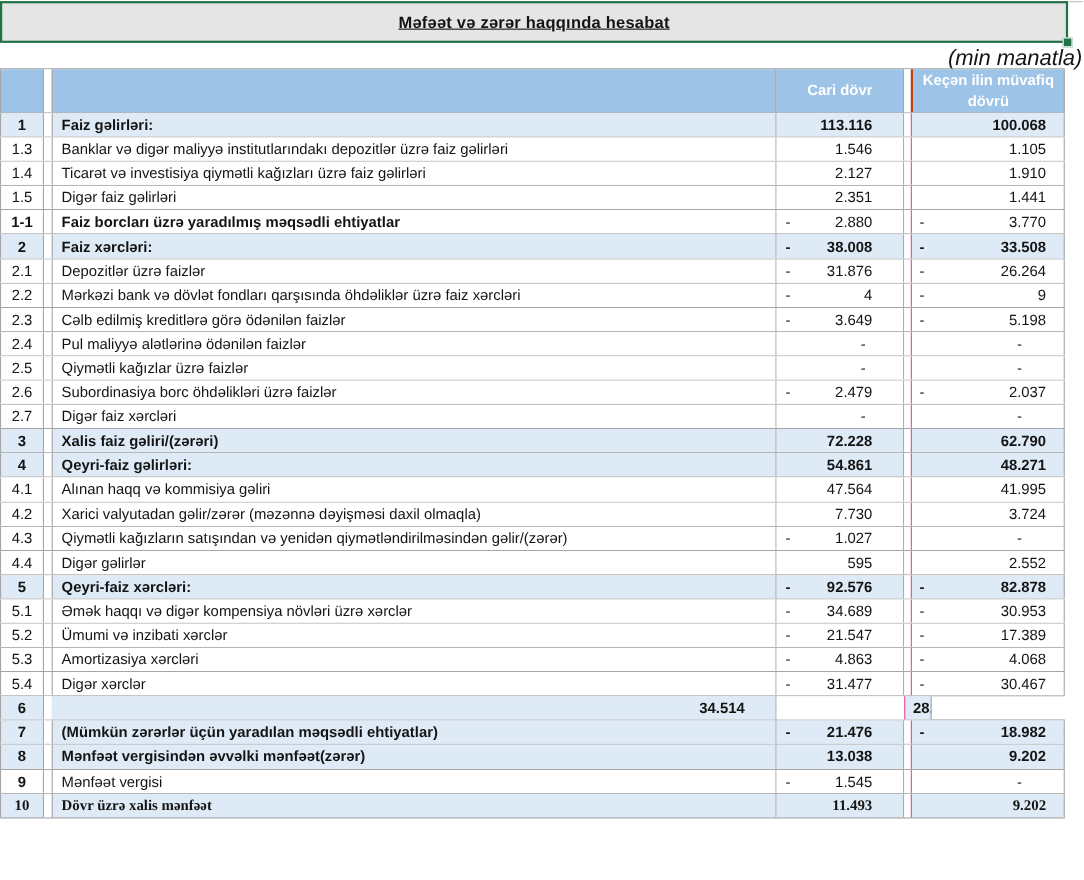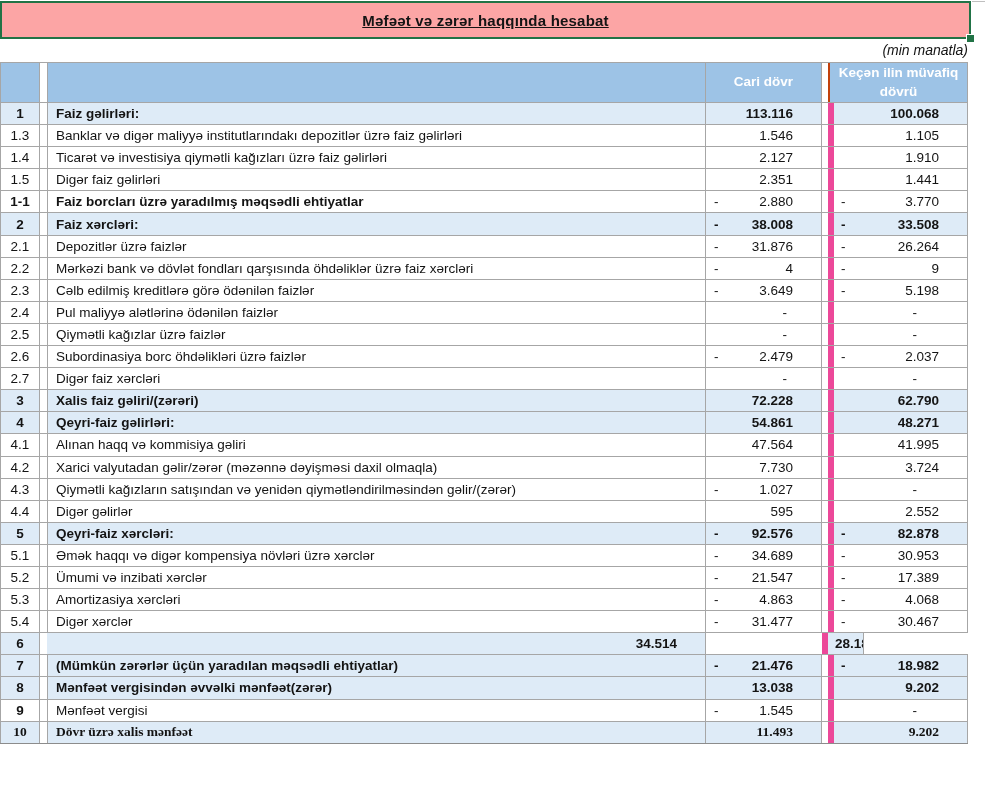--- a/index.html
+++ b/index.html
@@ -2,28 +2,28 @@
 <html><head>
 <meta charset="utf-8">
 <style>
   html,body { margin:0; padding:0; background:#fff; }
   body { width:985px; height:800px; font-family:"Liberation Sans", sans-serif; color:#141414; }
   .canvas { position:relative; width:985px; height:800px; overflow:hidden; background:#fff; }
 
   
   .title-box { position:absolute; left:0; top:1px; width:971px; height:38px;
     border:2px solid #217346; box-sizing:border-box;
-    display:flex; align-items:center; justify-content:center; background:#fca5a5; }
+    display:flex; align-items:center; justify-content:center; background:#e5e5e5; }
   .title-text { font-weight:bold; font-size:15px; text-decoration:underline; letter-spacing:0.2px; }
   .fill-handle { position:absolute; left:966px; top:34px; width:7px; height:7px;
     background:#217346; border:1px solid #fff; box-sizing:content-box; }
   .top-right-line { position:absolute; left:972px; top:1px; width:13px; height:1px; background:#BFBFBF; }
 
   .note { position:absolute; top:42px; left:0; width:968px; height:18px;
-    text-align:right; font-style:italic; font-size:14px; color:#141414; }
+    text-align:right; font-style:italic; font-size:20px; color:#141414;padding-left:16px; }
 
   
   .table { position:absolute; left:0; top:62px; width:968px; }
   .header, .row { display:grid; grid-template-columns:40px 7px 659px 116px 6px 140px; box-sizing:border-box; }
 
   .header { height:41px; border-top:1px solid #A6A6A6; border-bottom:1px solid #A6A6A6; }
   .hcell { box-sizing:border-box; background:#9DC3E6; color:#FFFFFF; font-weight:bold; font-size:13.5px;
     display:flex; align-items:center; justify-content:center; text-align:center; line-height:1.35; overflow:hidden; }
   .h-gap { background:#FFFFFF; }
   .h-num  { border-left:1px solid #A6A6A6; border-right:1px solid #A6A6A6; }
@@ -33,21 +33,21 @@
 
   .row { height:22.1px; border-bottom:1px solid #A6A6A6; }
   .row:last-child { border-bottom:1px solid #8C8C8C;font-family:Liberation Serif, serif; }
   .cell { box-sizing:border-box; display:flex; align-items:center; font-size:13.5px;
     overflow:hidden; white-space:nowrap; background:#fff; }
   .gap { background:#fff; }
   .num   { justify-content:center; border-left:1px solid #A6A6A6; border-right:1px solid #A6A6A6; }
   .label { padding-left:8px; border-left:1px solid #A6A6A6; border-right:1px solid #A6A6A6; }
   .val   { }
   .cur   { border-right:1px solid #A6A6A6; padding-left:8px; padding-right:28px; }
-  .prev  { border-left:6px solid #ec4899; border-right:1px solid #A6A6A6; padding-left:7px; padding-right:28px; }
+  .prev  { border-left:1px solid #ec4899; border-right:1px solid #A6A6A6; padding-left:7px; padding-right:16px; }
   .val .mag { margin-left:auto; }
   .cur .mag.dash  { margin-right:6px; }
   .prev .mag.dash { margin-right:22px; }
 
   
   .style-section { font-weight:bold; }
   .style-section .cell:not(.gap) { background:#DEEBF7; }
   .style-bold-label .num, .style-bold-label .label { font-weight:bold; }
   .style-bold-num .num { font-weight:bold; }
 </style>

